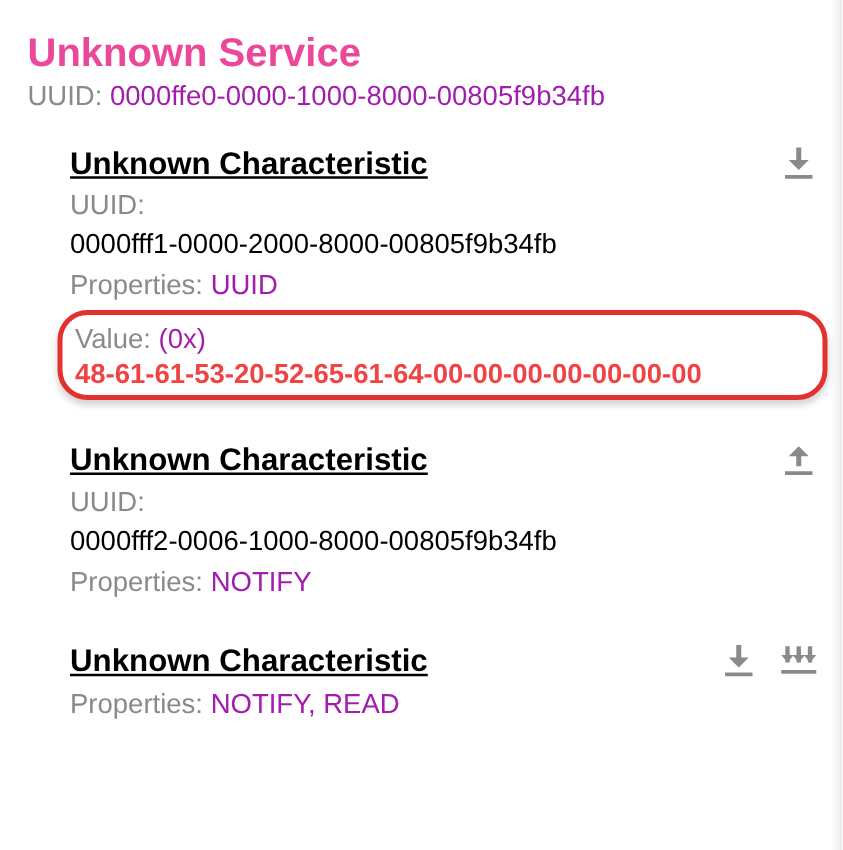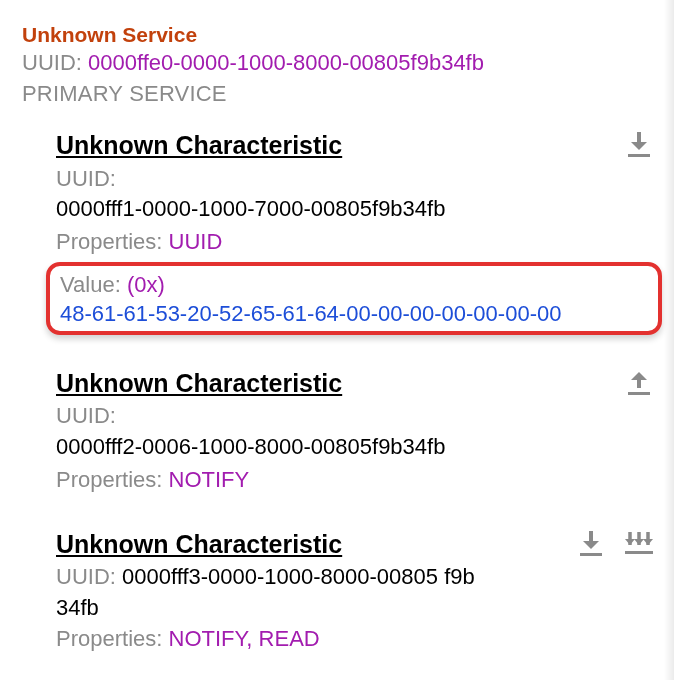--- a/index.html
+++ b/index.html
@@ -14,23 +14,23 @@
   .edge-shadow {
     position: absolute;
     top: 0; right: 0; bottom: 0;
     width: 10px;
     background: linear-gradient(to left, rgba(0,0,0,0.08), rgba(0,0,0,0));
     pointer-events: none;
   }
   .container { padding: 22px 0 0 0; }
   .service-header { padding: 0 22px 6px 22px; }
   .service-title {
-    font-size: 21px;
+    font-size: 32px;
     font-weight: 700;
-    color: #c2410c;
+    color: #ec4899;
     line-height: 1.25;
   }
   .row { font-size: 22px; line-height: 1.4; }
   .label { color: #8a8a8a; }
   .value-strong { color: #a21caf; font-weight: 400; }
   .primary-label {
     color: #8a8a8a;
     font-size: 22px;
     margin-top: 2px;
     letter-spacing: 0.2px;
@@ -61,61 +61,61 @@
   .icon-btn {
     width: 30px; height: 30px;
     display: flex; align-items: center; justify-content: center;
     color: #8a8a8a;
     cursor: pointer;
   }
   .icon-btn svg { display: block; }
 
   .highlight-box {
     border: 4px solid #e3312f;
-    border-radius: 14px;
+    border-radius: 24px;
     margin: 4px -10px 0 -10px;
     padding: 4px 10px 4px 10px;
     box-shadow: 0 4px 6px rgba(0,0,0,0.18);
     background: #fff;
   }
   .hex-value {
-    color: #1d4ed8;
+    color: #ef4444;
     font-size: 22px;
     white-space: nowrap;
     overflow: hidden;
+    font-weight: bold;
   }
 </style>
 </head>
 <body>
 
 <div class="container">
 
   <div class="service-header">
     <div class="service-title">Unknown Service</div>
     <div class="row">
       <span class="label">UUID:</span>
       <span class="value-strong">0000ffe0-0000-1000-8000-00805f9b34fb</span>
     </div>
-    <div class="primary-label">PRIMARY SERVICE</div>
   </div>
 
   <div class="char">
     <div class="actions">
       <span class="icon-btn">
         <svg width="26" height="28" viewBox="0 0 26 28">
           <path d="M13 2 v14" stroke="#8a8a8a" stroke-width="4" fill="none"></path>
           <path d="M5 12 l8 8 l8 -8" fill="#8a8a8a"></path>
           <rect x="2" y="24" width="22" height="3" fill="#8a8a8a"></rect>
         </svg>
       </span>
     </div>
     <div class="char-title">Unknown Characteristic</div>
     <div class="uuid-block">
       <div class="row label">UUID:</div>
-      <div class="row uuid-value">0000fff1-0000-1000-7000-00805f9b34fb</div>
+      <div class="row uuid-value">0000fff1-0000-2000-8000-00805f9b34fb</div>
     </div>
     <div class="row">
       <span class="label">Properties:</span>
       <span class="value-strong">UUID</span>
     </div>
     <div class="highlight-box">
       <div class="row">
         <span class="label">Value:</span>
         <span class="value-strong">(0x)</span>
       </div>
@@ -159,24 +159,20 @@
           <path d="M1 10 l5 6 l5 -6" fill="#8a8a8a"></path>
           <path d="M15 3 v13" stroke="#8a8a8a" stroke-width="3.5" fill="none"></path>
           <path d="M10 10 l5 6 l5 -6" fill="#8a8a8a"></path>
           <path d="M24 3 v13" stroke="#8a8a8a" stroke-width="3.5" fill="none"></path>
           <path d="M19 10 l5 6 l5 -6" fill="#8a8a8a"></path>
           <rect x="1" y="22" width="28" height="3" fill="#8a8a8a"></rect>
         </svg>
       </span>
     </div>
     <div class="char-title">Unknown Characteristic</div>
-    <div class="row" style="max-width:420px;">
-      <span class="label">UUID:</span>
-      <span class="uuid-value">0000fff3-0000-1000-8000-00805 f9b34fb</span>
-    </div>
     <div class="row">
       <span class="label">Properties:</span>
       <span class="value-strong">NOTIFY, READ</span>
     </div>
   </div>
 
 </div>
 
 <div class="edge-shadow"></div>
 

